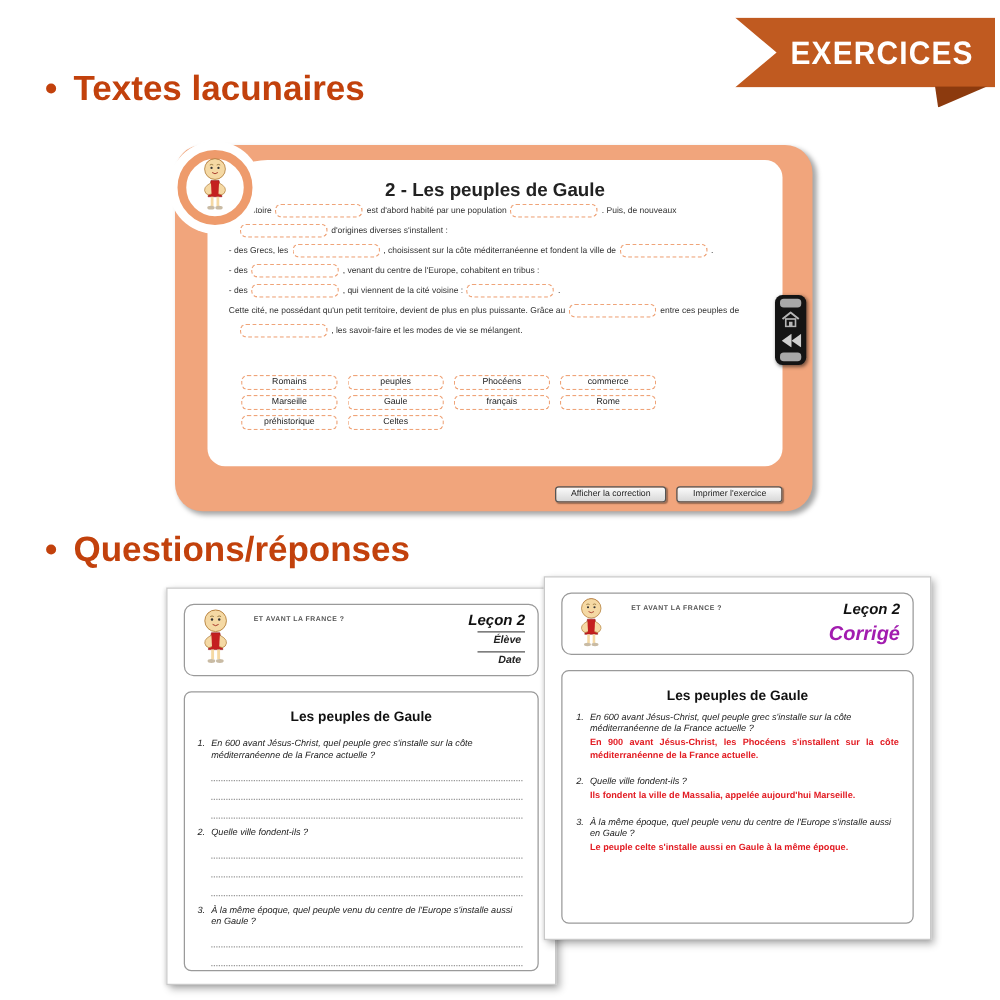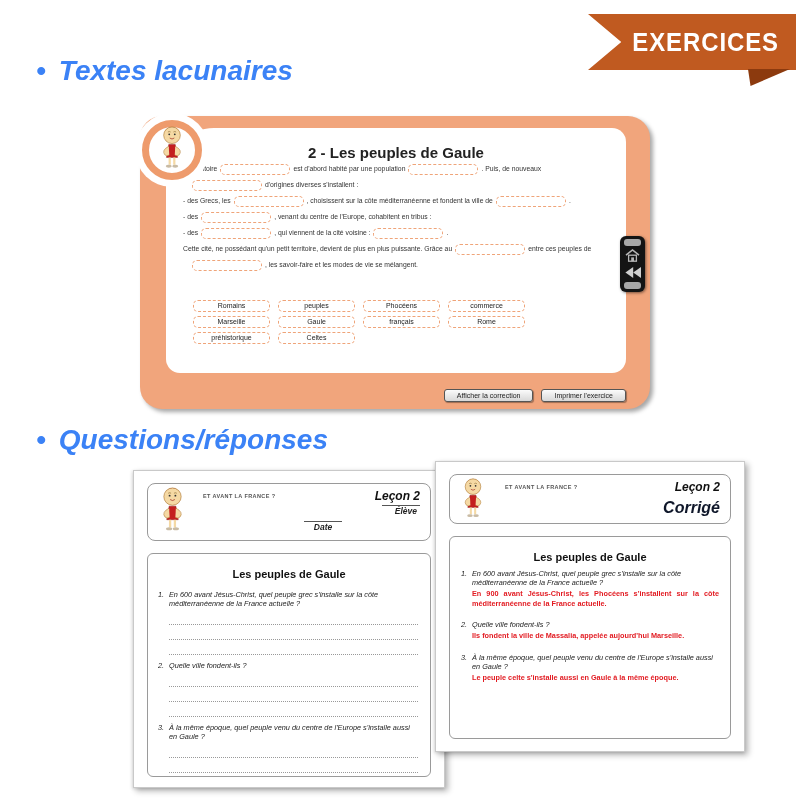--- a/index.html
+++ b/index.html
@@ -8,21 +8,21 @@
 
   
   .ribbon { position:absolute; left:588px; top:14px; width:208px; height:56px; background:#C05A20;
             clip-path:polygon(0 0,100% 0,100% 100%,0 100%,16% 50%);
             display:flex; align-items:center; justify-content:center; padding-left:28px; }
   .ribbon-label { color:#fff; font-weight:bold; font-size:26px; letter-spacing:1px; transform:scaleX(.92); }
   .ribbon-fold { position:absolute; left:748px; top:69px; width:42px; height:17px; background:#8C3A0E;
                  clip-path:polygon(0 0,100% 0,6% 100%); }
 
   
-  .section-title { position:absolute; color:#3b82f6; font-size:28px; font-weight:600;font-style:italic; }
+  .section-title { position:absolute; color:#c2410c; font-size:28px; font-weight:600; }
   .st-textes { left:36px; top:55px; }
   .st-questions { left:36px; top:424px; }
   .section-title .bullet { margin-right:13px; }
 
   
   .card { position:absolute; left:140px; top:116px; width:510px; height:293px; background:#F1A57C;
           border-radius:22px; box-shadow:3px 3px 4px rgba(0,0,0,.35); }
   .panel { position:absolute; left:26px; top:12px; width:460px; height:245px; background:#fff;
            border-radius:48px 14px 14px 14px; }
   .badge { position:absolute; left:-5px; top:-3px; width:74px; height:74px; border-radius:50%; background:#fff;
@@ -55,23 +55,23 @@
           box-shadow:3px 3px 6px rgba(0,0,0,.3), -1px 1px 3px rgba(0,0,0,.12); }
   .page-left { left:133px; top:470px; width:312px; height:318px; z-index:1; }
   .page-right { left:435px; top:461px; width:310px; height:291px; z-index:2; }
 
   .hdr-box { position:absolute; left:13px; right:13px; top:12px; border:1px solid #9a9a9a; border-radius:8px; background:#fff; }
   .page-left .hdr-box { height:58px; }
   .page-right .hdr-box { height:50px; }
   .hdr-mascot { position:absolute; left:8px; top:3px; }
   .brand { position:absolute; left:55px; top:9px; font-size:5.5px; font-weight:bold; color:#555; letter-spacing:.4px; }
   .lesson { position:absolute; right:10px; top:5px; font-size:12px; font-weight:bold; font-style:italic; color:#111; }
-  .corrige { position:absolute; right:10px; top:24px; font-size:16px; font-weight:bold; font-style:italic; color:#0f172a; }
+  .corrige { position:absolute; right:10px; top:24px; font-size:16px; font-weight:bold; font-style:italic; color:#a21caf; }
   .id-row { position:absolute; left:78px; right:10px; height:12px; display:flex; align-items:flex-end;flex-direction:column; }
-  .id-row.r1 { top:21px; } .id-row.r2 { top:37px;align-items:center; }
+  .id-row.r1 { top:21px; } .id-row.r2 { top:37px; }
   .id-pre { width:38px; border-bottom:1px solid #555; height:10px; }
   .id-label { font-size:8.5px; font-weight:bold; font-style:italic; margin:0 3px; color:#222; }
   .id-dots { flex:1; border-bottom:1px dotted #888; height:10px; }
 
   .content-box { position:absolute; left:13px; right:13px; border:1px solid #9a9a9a; border-radius:6px; background:#fff; }
   .page-left .content-box { top:82px; bottom:10px; }
   .page-right .content-box { top:74px; bottom:12px; }
   .ws-title { text-align:center; font-size:11px; font-weight:bold; color:#111; margin-top:14px; }
 
   .q-area { position:absolute; left:10px; right:12px; top:36px; }

